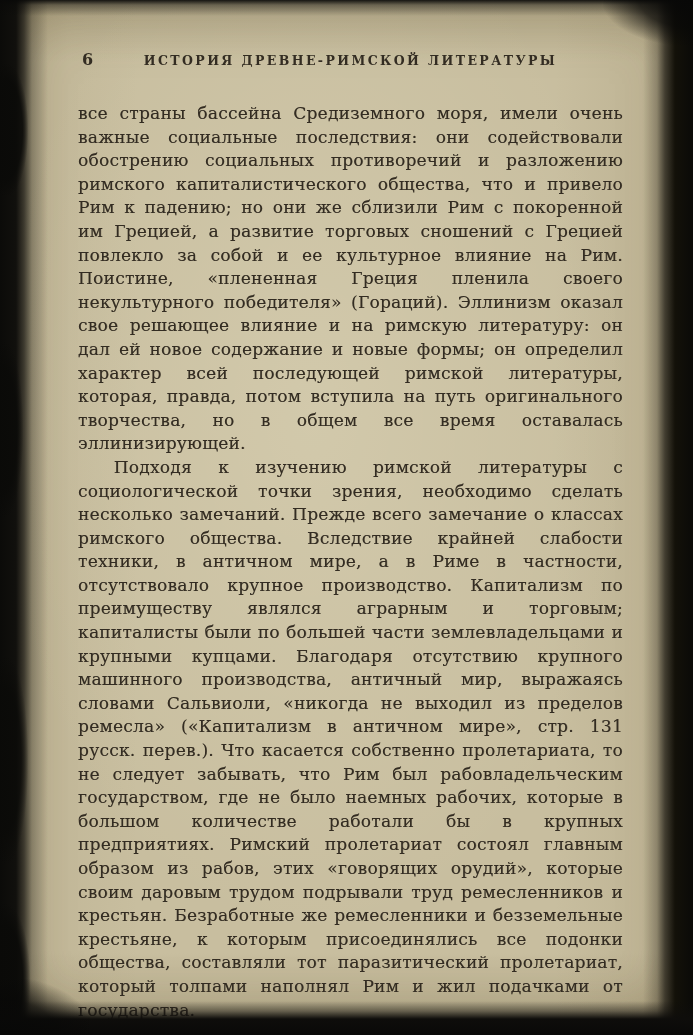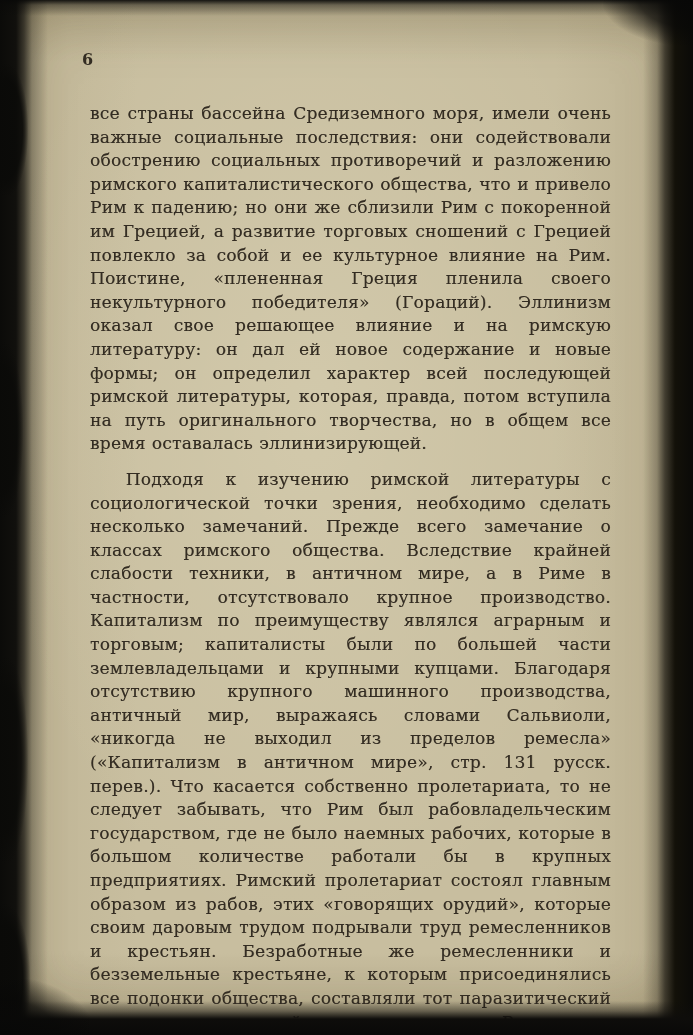--- a/index.html
+++ b/index.html
@@ -114,36 +114,37 @@
     font-size: 17px;
     line-height: 23.6px;
     text-align: justify;
     letter-spacing: 0.25px;
     word-spacing: 0.5px;
     hyphens: auto;
     -webkit-hyphens: auto;
     text-shadow: 0.3px 0.3px 0 rgba(51,44,34,0.45);
   }
   .body-text p {
-    margin: 12px;
+    margin: 0;
     text-indent: 2.1em;
   }
   .body-text p.no-indent {
     text-indent: 0;
   }
 </style>
 </head>
 <body>
 
 <div class="scan">
 
   <div class="paper">
 
     <div class="page-header">
       <span class="page-number">6</span>
+      <span class="running-title">ИСТОРИЯ ДРЕВНЕ-РИМСКОЙ ЛИТЕРАТУРЫ</span>
     </div>
 
     <div class="body-text">
       <p class="no-indent">все страны бассейна Средиземного моря, имели очень важные социальные последствия: они содействовали обострению социальных противоречий и разложению римского капиталистического общества, что и привело Рим к падению; но они же сблизили Рим с покоренной им Грецией, а развитие торговых сношений с Грецией повлекло за собой и ее культурное влияние на Рим. Поистине, «плененная Греция пленила своего некультурного победителя» (Гораций). Эллинизм оказал свое решающее влияние и на римскую литературу: он дал ей новое содержание и новые формы; он определил характер всей последующей римской литературы, которая, правда, потом вступила на путь оригинального творчества, но в общем все время оставалась эллинизирующей.</p>
       <p>Подходя к изучению римской литературы с социологической точки зрения, необходимо сделать несколько замечаний. Прежде всего замечание о классах римского общества. Вследствие крайней слабости техники, в античном мире, а в Риме в частности, отсутствовало крупное производство. Капитализм по преимуществу являлся аграрным и торговым; капиталисты были по большей части землевладельцами и крупными купцами. Благодаря отсутствию крупного машинного производства, античный мир, выражаясь словами Сальвиоли, «никогда не выходил из пределов ремесла» («Капитализм в античном мире», стр. 131 русск. перев.). Что касается собственно пролетариата, то не следует забывать, что Рим был рабовладельческим государством, где не было наемных рабочих, которые в большом количестве работали бы в крупных предприятиях. Римский пролетариат состоял главным образом из рабов, этих «говорящих орудий», которые своим даровым трудом подрывали труд ремесленников и крестьян. Безработные же ремесленники и безземельные крестьяне, к которым присоединялись все подонки общества, составляли тот паразитический пролетариат, который толпами наполнял Рим и жил подачками от государства.</p>
       <p>Помимо этого замечания относительно классов римского общества, следует всегда иметь в виду тот громадный промежуток времени, который отделяет нас от древне-римской жизни. Многие звенья социально-экономического развития до сих пор для нас остаются неясными; некоторые писатели исчезли для</p>
     </div>
 
   </div>
 

